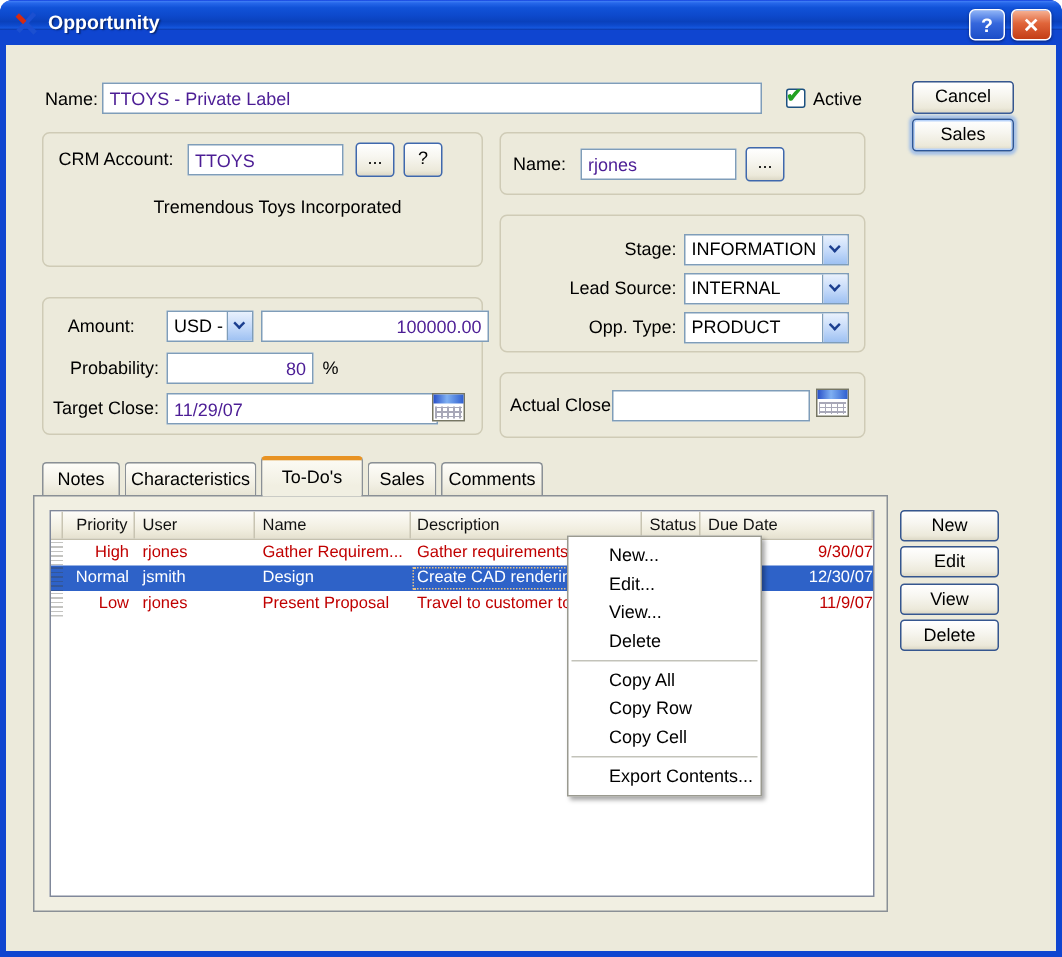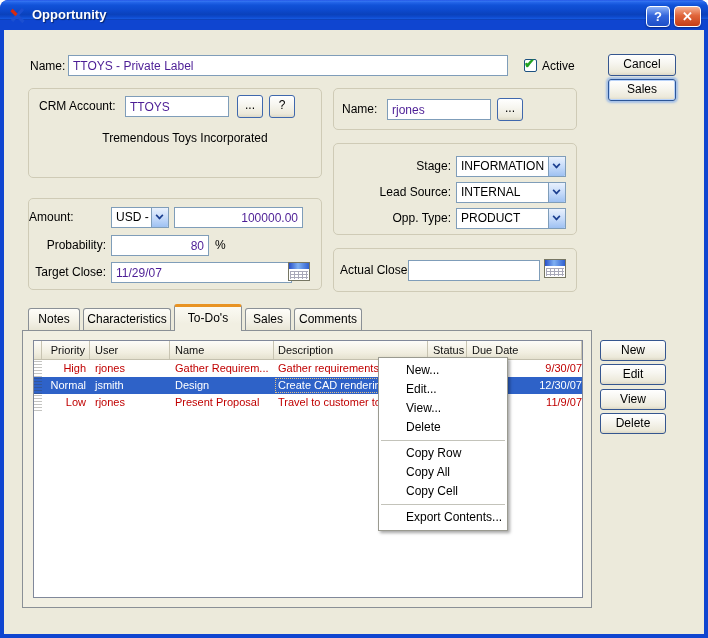--- a/index.html
+++ b/index.html
@@ -194,28 +194,28 @@
     <div class="abs lbl" style="left:0;top:63px;width:117px;text-align:right;">Opp. Type:</div>
     <div class="combo" style="left:122px;top:64px;width:110px;">
       <span class="ctext">PRODUCT</span>
       <span class="carrow">
           <span class="chev"></span>
         </span>
     </div>
   </div>
 
   <div class="grp" style="left:28px;top:198px;width:294px;height:92px;">
-    <div class="abs lbl" style="left:0;top:7px;width:77px;text-align:left;">Amount:</div>
+    <div class="abs lbl" style="left:0;top:7px;width:77px;text-align:center;">Amount:</div>
     <div class="combo" style="left:82px;top:8px;width:58px;">
       <span class="ctext">USD - $</span>
       <span class="carrow">
           <span class="chev"></span>
         </span>
     </div>
-    <input class="tbx right" style="left: 145px; top: 8px; width: 129px; padding-left: 40px;" value="100000.00">
+    <input class="tbx right" style="left: 145px; top: 8px; width: 152px; padding-left: 40px;" value="100000.00">
     <div class="abs lbl" style="left:0;top:35px;width:77px;text-align:right;">Probability:</div>
     <input class="tbx right" style="left: 82px; top: 36px; width: 98px;" value="80">
     <div class="abs lbl" style="left:186px;top:35px;">%</div>
     <div class="abs lbl" style="left:0;top:62px;width:77px;text-align:right;">Target Close:</div>
     <input class="tbx" style="left: 82px; top: 63px; width: 181px;" value="11/29/07">
     <div class="cal" style="left:259px;top:63px;"></div>
   </div>
 
   <div class="grp" style="left:333px;top:248px;width:244px;height:44px;">
     <div class="abs lbl" style="left:6px;top:10px;">Actual Close:</div>
@@ -273,20 +273,20 @@
   <div class="xp-btn side-btn" style="top:364px;">Edit</div>
   <div class="xp-btn side-btn" style="top:389px;">View</div>
   <div class="xp-btn side-btn" style="top:413px;">Delete</div>
 
   <div class="menu">
     <div class="menu-item">New...</div>
     <div class="menu-item">Edit...</div>
     <div class="menu-item">View...</div>
     <div class="menu-item">Delete</div>
     <div class="menu-sep"></div>
+    <div class="menu-item">Copy All</div>
     <div class="menu-item">Copy Row</div>
-    <div class="menu-item">Copy All</div>
     <div class="menu-item">Copy Cell</div>
     <div class="menu-sep"></div>
     <div class="menu-item">Export Contents...</div>
   </div>
 
 </div>
 
 </body></html>

